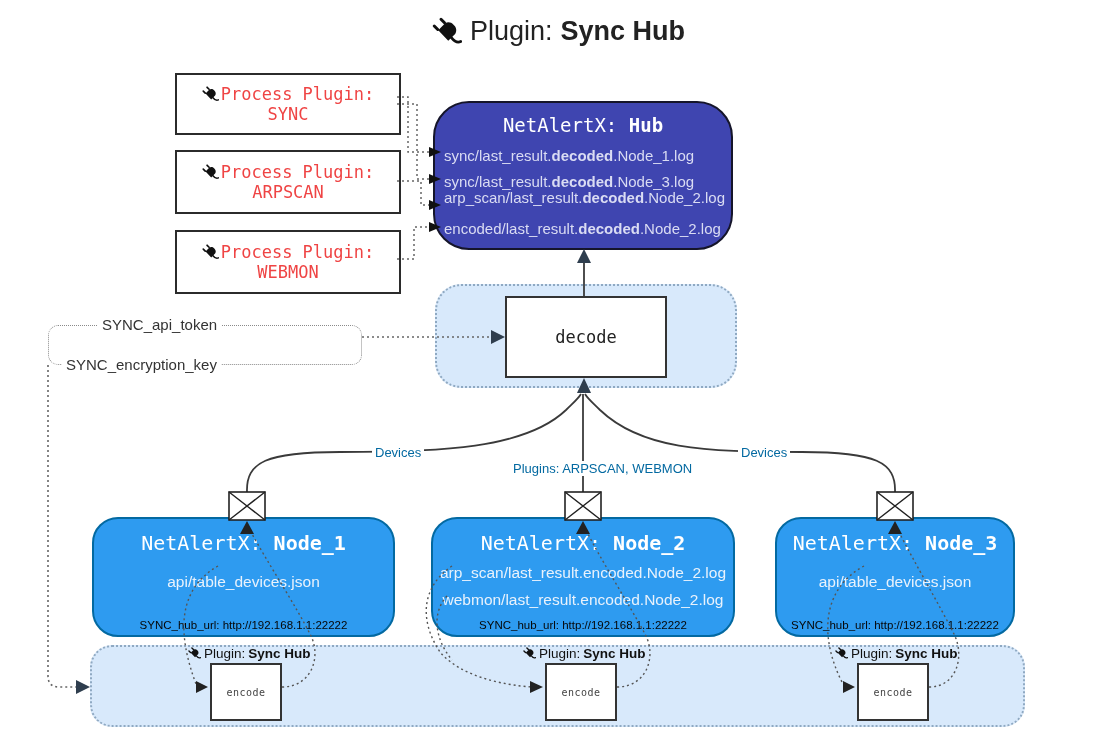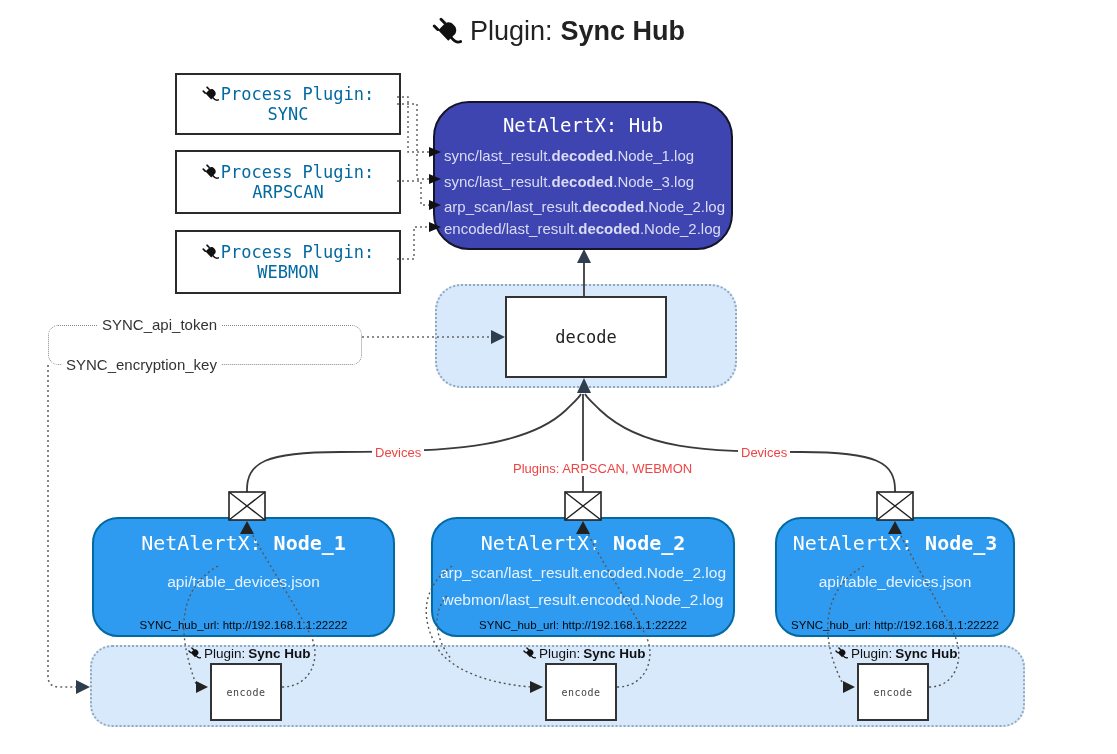--- a/index.html
+++ b/index.html
@@ -7,27 +7,27 @@
           font-family:"Liberation Sans","DejaVu Sans",sans-serif;color:#1a1a1a;}
   .mono{font-family:"DejaVu Sans Mono","Liberation Mono",monospace;}
   .abs{position:absolute;}
   
   .title{left:0;top:16px;width:100%;display:flex;justify-content:center;align-items:center;gap:8px;
          font-size:27px;color:#222;z-index:3;}
   .title .bold{font-weight:700;}
   
   .pbox{left:175px;width:222px;background:#fff;border:2px solid #2b2b2b;z-index:1;
         display:flex;flex-direction:column;justify-content:center;align-items:center;
-        font-size:17px;color:#0369a1;}
+        font-size:17px;color:#ef4444;}
   .pbox .row1{display:flex;align-items:center;gap:2px;}
   
   .hub{left:433px;top:101px;width:300px;height:149px;background:#3f45b0;border:2px solid #15152a;
        border-radius:36px;z-index:1;box-sizing:border-box;}
   .hub-title{position:absolute;left:0;top:11px;width:100%;text-align:center;font-size:19px;color:#fff;}
-  .hub-title .bold{font-weight:400;margin-top:40px;}
+  .hub-title .bold{font-weight:700;margin-top:40px;}
   .hub-log{position:absolute;left:9px;font-size:15px;color:#dadcf3;white-space:nowrap;}
   .hub-log b{font-weight:700;}
   .hub-url{left:433px;top:79px;width:300px;text-align:center;font-size:10.5px;color:#222;z-index:3;}
   
   .lightbox{background:#d8e9fb;border:2px dotted #8fa9c2;box-sizing:border-box;z-index:1;}
   .decode-wrap{left:435px;top:284px;width:302px;height:104px;border-radius:26px;}
   .bar{left:90px;top:645px;width:935px;height:82px;border-radius:22px;}
   
   .wbox{background:#fff;border:2px solid #333;box-sizing:border-box;display:flex;align-items:center;
         justify-content:center;z-index:2;}
@@ -38,21 +38,21 @@
               border-radius:10px;box-sizing:border-box;z-index:1;}
   .cfg-label{background:#fff;padding:0 4px;font-size:15px;color:#333;z-index:3;white-space:nowrap;}
   
   .node{top:517px;height:120px;background:#2e9bf0;border:2px solid #0369a1;border-radius:26px;
         z-index:1;box-sizing:border-box;}
   .node-title{position:absolute;left:0;top:12px;width:100%;text-align:center;font-size:20px;color:#fff;white-space:nowrap;}
   .node-title .bold{font-weight:700;}
   .node-file{position:absolute;left:0;width:100%;text-align:center;font-size:15.5px;color:#e9f2fc;white-space:nowrap;}
   .node-url{position:absolute;left:0;top:100px;width:100%;text-align:center;font-size:11.5px;color:#060606;white-space:nowrap;}
   
-  .edge-label{background:#fff;padding:0 3px;font-size:13px;color:#ef4444;z-index:3;white-space:nowrap;}
+  .edge-label{background:#fff;padding:0 3px;font-size:13px;color:#0369a1;z-index:3;white-space:nowrap;}
   
   .bar-label{display:flex;align-items:center;gap:3px;font-size:13.5px;color:#111;z-index:3;white-space:nowrap;}
   .bar-label .bold{font-weight:700;}
   svg.overlay{position:absolute;left:0;top:0;z-index:2;pointer-events:none;}
   .plug{flex:0 0 auto;}
 </style>
 </head>
 <body>
 
 <div class="canvas">
@@ -100,21 +100,21 @@
     </div>
     <div>WEBMON</div>
   </div>
 
   <div class="abs hub">
     <div class="hub-title mono">
       <span>NetAlertX:</span> <span class="bold">Hub</span>
     </div>
     <div class="hub-log" style="top:44px;"><span>sync/last_result.</span><b>decoded</b><span>.Node_1.log</span></div>
     <div class="hub-log" style="top:70px;"><span>sync/last_result.</span><b>decoded</b><span>.Node_3.log</span></div>
-    <div class="hub-log" style="top:95px;text-align:right;"><span>arp_scan/last_result.</span><b>decoded</b><span>.Node_2.log</span></div>
+    <div class="hub-log" style="top:86px;text-align:right;"><span>arp_scan/last_result.</span><b>decoded</b><span>.Node_2.log</span></div>
     <div class="hub-log" style="top:117px;"><span>encoded/last_result.</span><b>decoded</b><span>.Node_2.log</span></div>
   </div>
 
   <div class="abs lightbox decode-wrap"></div>
   <div class="abs wbox decode-box mono">
     <span>decode</span>
   </div>
 
   <div class="abs token-rect"></div>
   <div class="abs cfg-label" style="left:98px;top:316px;">SYNC_api_token</div>

